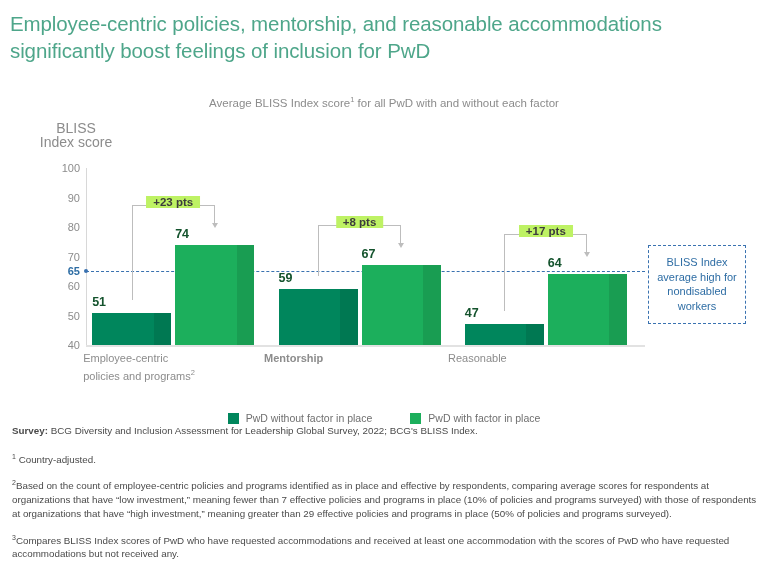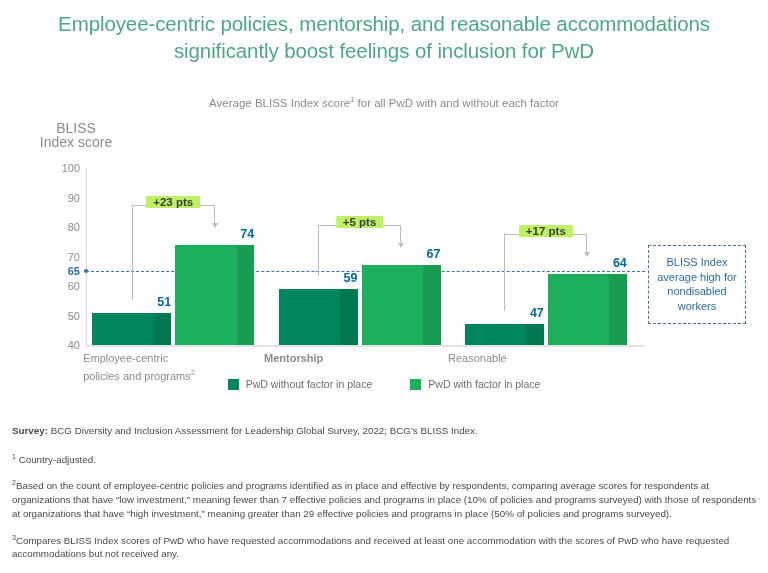--- a/index.html
+++ b/index.html
@@ -20,21 +20,20 @@
   #title {
     position: absolute;
     left: 10px;
     top: 10px;
     width: 748px;
     font-size: 20.5px;
     line-height: 27px;
     color: #4ea68a;
     font-weight: 400;
     letter-spacing: -0.1px;
-    text-align: center;
   }
 
   
   #subtitle {
     position: absolute;
     left: 0px;
     top: 95px;
     width: 768px;
     text-align: center;
     font-size: 11.5px;
@@ -129,24 +128,24 @@
     inset: 0;
   }
   .bar .shade {
     position: absolute;
     top: 0; bottom: 0; right: 0;
     width: 22%;
     background: rgba(0,0,0,0.10);
   }
   .bar-label {
     position: absolute;
-    text-align: right;
+    text-align: left;
     font-size: 12.5px;
     font-weight: bold;
-    color: #0369a1;
+    color: #14532d;
     transform: translateY(-100%);
   }
 
   
   .group-label {
     position: absolute;
     top: 241px;
     font-size: 11px;
     line-height: 14.5px;
     color: #8c8c8c;
@@ -201,21 +200,21 @@
     text-align: center;
     font-size: 11px;
     line-height: 14.5px;
     color: #2e6da4;
   }
 
   
   #legend {
     position: absolute;
     left: 0;
-    top: 378px;
+    top: 412px;
     width: 768px;
     display: flex;
     justify-content: center;
     gap: 38px;
     font-size: 10.5px;
     color: #6f6f6f;
   }
   .legend-item { display: flex; align-items: center; gap: 7px; }
   .swatch { width: 11px; height: 11px; display: inline-block; }
 
@@ -297,21 +296,21 @@
           <div class="arrowhead" style="top: 18px;"></div>
         </div>
         <div class="dlabel">+23 pts</div>
       </div>
       <div class="bracket" style="left: 318px; top: 115.35px; width: 83px;">
         <div class="hline"></div>
         <div class="vleft" style="height: 50.6px;"></div>
         <div class="vright" style="height: 18px;">
           <div class="arrowhead" style="top: 18px;"></div>
         </div>
-        <div class="dlabel">+5 pts</div>
+        <div class="dlabel">+8 pts</div>
       </div>
       <div class="bracket" style="left: 504.333px; top: 124.2px; width: 83px;">
         <div class="hline"></div>
         <div class="vleft" style="height: 77.15px;"></div>
         <div class="vright" style="height: 18px;">
           <div class="arrowhead" style="top: 18px;"></div>
         </div>
         <div class="dlabel">+17 pts</div>
       </div>
     </div>

